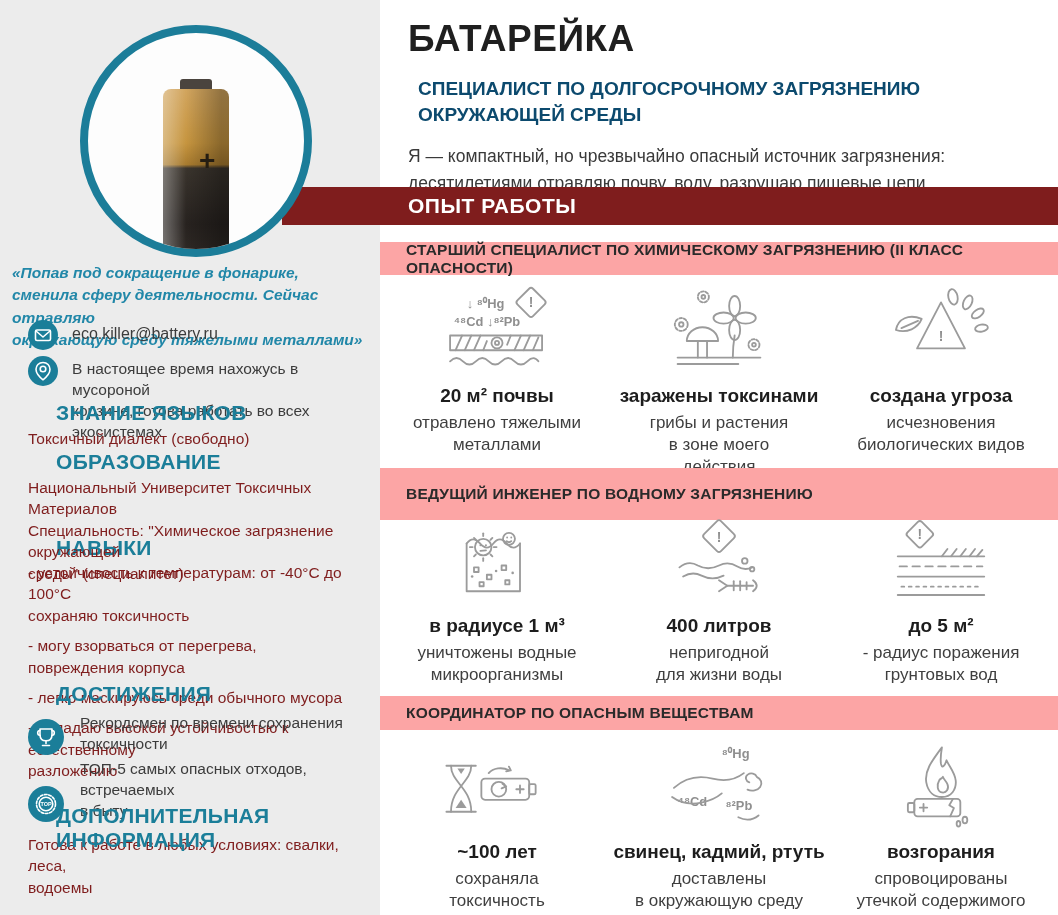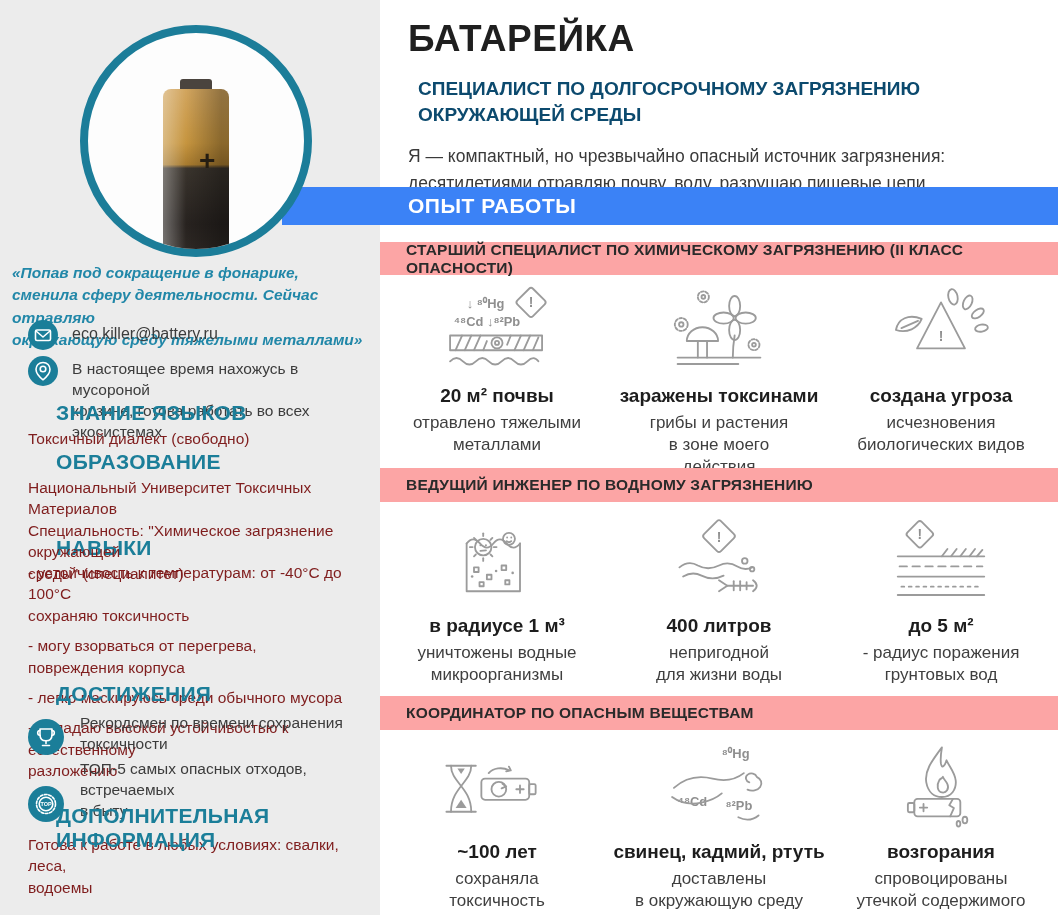--- a/index.html
+++ b/index.html
@@ -35,21 +35,21 @@
   .bat-cap{position:absolute;left:50%;top:46px;transform:translateX(-50%);width:32px;height:14px;
            background:#4a443e;border-radius:3px;}
   .bat-body{position:absolute;left:50%;top:56px;transform:translateX(-50%);width:66px;height:180px;
             border-radius:8px 8px 0 0;
             background:
               linear-gradient(90deg,rgba(255,255,255,.35),rgba(255,255,255,0) 35%,rgba(0,0,0,.30) 88%),
               linear-gradient(180deg,#d2a55e 0%,#c6953f 30%,#a87b2f 42%,#3a342d 44%,#27221f 75%,#332d28 100%);}
   .bat-plus{position:absolute;left:36px;top:58px;font-size:28px;font-weight:bold;color:#241d12;line-height:1;}
 
   
-  .exp-band{position:absolute;left:282px;top:187px;width:776px;height:38px;background:#3b82f6;z-index:1;
+  .exp-band{position:absolute;left:282px;top:187px;width:776px;height:38px;background:#7f1d1d;z-index:1;
             display:flex;align-items:center;}
   .exp-band span{margin-left:126px;color:#ffffff;font-weight:800;font-size:21px;letter-spacing:.5px;}
 
   
   .main-h{position:absolute;left:408px;top:20px;width:630px;}
   .name{font-size:37px;font-weight:800;color:#1f1f1f;letter-spacing:.5px;line-height:1.05;}
   .role{margin-top:17px;font-size:19px;font-weight:800;color:#0c4a6e;line-height:1.4;margin-left:10px;}
   .summary{margin-top:14px;font-size:17.5px;color:#3a3a3a;line-height:1.55;}
 
   
@@ -241,21 +241,21 @@
           <path class="li" d="M75,20 L101,70 H49 Z" stroke-width="2.4"></path>
           <text class="warn" x="75" y="62">!</text>
         </svg>
       </div>
       <div class="hl">создана угроза</div>
       <div class="bd pre">исчезновения
 биологических видов</div>
     </div>
   </div>
 
-  <div class="job-band" style="top:468px;height:34px">
+  <div class="job-band" style="top:468px;height:52px">
     <span>ВЕДУЩИЙ ИНЖЕНЕР ПО ВОДНОМУ ЗАГРЯЗНЕНИЮ</span>
   </div>
   <div class="job-grid" style="top:511px">
     <div class="exp-item">
       <div class="exp-ico">
         <svg width="152" height="92" viewBox="0 0 150 100">
           <path class="li" d="M42,32 V84 H100 V32"></path>
           <path class="li" d="M42,32 q7,-9 14.5,0 t14.5,0 t14.5,0 t14.5,0"></path>
           <circle class="li" cx="60" cy="36" r="9"></circle>
           <line class="li" x1="60" y1="24" x2="60" y2="21"></line>

